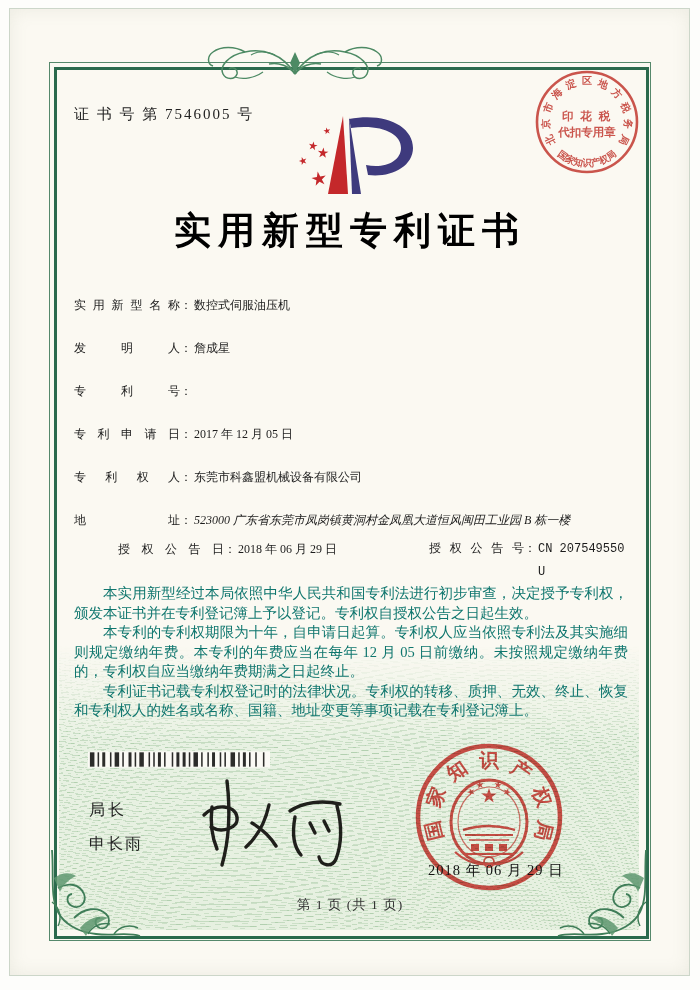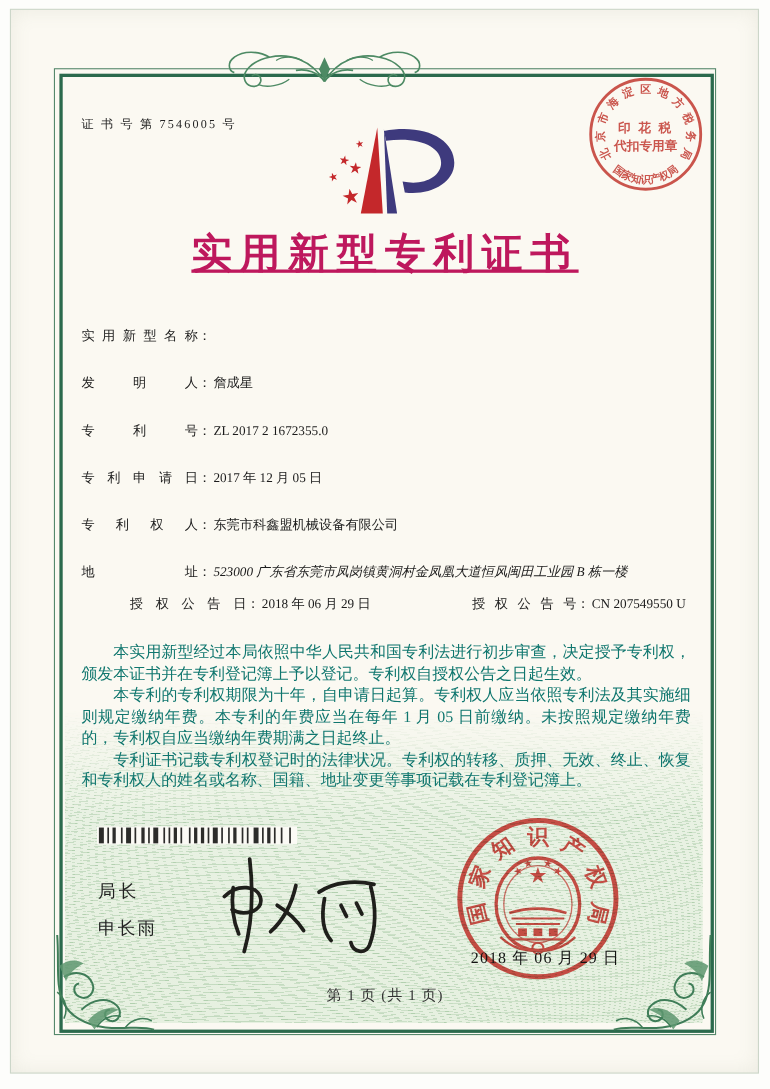--- a/index.html
+++ b/index.html
@@ -22,33 +22,33 @@
   .guilloche{
     position:absolute;left:59px;top:645px;width:580px;height:285px;
     background:
       repeating-radial-gradient(135% 95% at 28% 165%, rgba(125,175,125,.33) 0 1px, rgba(0,0,0,0) 1px 7px),
       repeating-radial-gradient(140% 90% at 78% -70%, rgba(125,175,125,.25) 0 1px, rgba(0,0,0,0) 1px 8px),
       linear-gradient(#e9f2e4,#e6f0e0);
     -webkit-mask-image:linear-gradient(180deg,transparent 0,#000 95px);
     mask-image:linear-gradient(180deg,transparent 0,#000 95px);
   }
   .abs{position:absolute;}
-  .cert-no{left:74px;top:105px;font-size:11px;letter-spacing:2px;color:#232323;}
+  .cert-no{left:74px;top:105px;font-size:15px;letter-spacing:2px;color:#232323;}
   .title{left:0;top:206px;width:100%;text-align:center;font-size:37px;font-weight:bold;
-         letter-spacing:7px;color:#be185d;text-decoration:underline;}
+         letter-spacing:7px;color:#000000;}
   .fields{left:74px;top:294px;width:556px;font-size:12px;line-height:23px;color:#1c1c1c;}
   .row{margin-bottom:20px;display:flex;align-items:flex-start;}
   .row.addr{margin-bottom:6px;}
   .lab{display:inline-block;width:106px;flex:0 0 106px;text-align:justify;text-align-last:justify;}
   .colon{flex:0 0 14px;}
   .val{flex:1 1 auto;}
   .addr .val{max-width:455px;font-style:italic;}
   .grant-row{position:relative;height:23px;}
   .pair{display:flex;align-items:flex-start;margin-left:44px;}
-  .pair2{position:absolute;left:311px;top:0;}
+  .pair2{position:absolute;left:311px;top:0;font-family:Liberation Mono, monospace;}
   .pair2 .lab{width:95px;flex-basis:95px;}
   .paras{left:74px;top:584px;width:554px;font-size:14.5px;line-height:19.5px;
          text-align:justify;color:#0f766e;}
   .paras p{margin:0;text-indent:2em;}
   .signer{font-size:16px;letter-spacing:3px;color:#222;}
   .footer{left:0;top:896px;width:100%;text-align:center;font-size:13.5px;letter-spacing:1px;color:#333;}
   .seal-date{left:428px;top:861px;font-size:14.5px;letter-spacing:1px;color:#131313;z-index:6;}
   .blend{mix-blend-mode:multiply;}
   svg text{font-family:"Liberation Serif","DejaVu Serif",serif;}
 </style>
@@ -143,30 +143,30 @@
   <use href="#star5" transform="translate(33,42) scale(5.6) rotate(6)" fill="#c4282b"></use>
   <use href="#star5" transform="translate(29,68) scale(7.6) rotate(-10)" fill="#c4282b"></use>
 </svg>
 
 <div class="abs title" style="z-index:3">实用新型专利证书</div>
 
 <div class="abs fields" style="z-index:3">
   <div class="row">
     <span class="lab">实用新型名称</span>
       <span class="colon">：</span>
+    <span class="val">数控式伺服油压机</span>
   </div>
   <div class="row">
     <span class="lab">发明人</span>
       <span class="colon">：</span>
     <span class="val">詹成星</span>
   </div>
   <div class="row">
     <span class="lab">专利号</span>
       <span class="colon">：</span>
-    <span class="val">ZL 2017 2 1672355.0</span>
   </div>
   <div class="row">
     <span class="lab">专利申请日</span>
       <span class="colon">：</span>
     <span class="val">2017 年 12 月 05 日</span>
   </div>
   <div class="row">
     <span class="lab">专利权人</span>
       <span class="colon">：</span>
     <span class="val">东莞市科鑫盟机械设备有限公司</span>
@@ -185,21 +185,21 @@
     <div class="pair pair2">
       <span class="lab">授权公告号</span>
         <span class="colon">：</span>
       <span class="val">CN 207549550 U</span>
     </div>
   </div>
 </div>
 
 <div class="abs paras" style="z-index:3">
   <p>本实用新型经过本局依照中华人民共和国专利法进行初步审查，决定授予专利权，颁发本证书并在专利登记簿上予以登记。专利权自授权公告之日起生效。</p>
-  <p>本专利的专利权期限为十年，自申请日起算。专利权人应当依照专利法及其实施细则规定缴纳年费。本专利的年费应当在每年 1 月 05 日前缴纳。未按照规定缴纳年费的，专利权自应当缴纳年费期满之日起终止。</p>
+  <p>本专利的专利权期限为十年，自申请日起算。专利权人应当依照专利法及其实施细则规定缴纳年费。本专利的年费应当在每年 12 月 05 日前缴纳。未按照规定缴纳年费的，专利权自应当缴纳年费期满之日起终止。</p>
   <p>专利证书记载专利权登记时的法律状况。专利权的转移、质押、无效、终止、恢复和专利权人的姓名或名称、国籍、地址变更等事项记载在专利登记簿上。</p>
 </div>
 
 <svg id="barcode-svg" class="abs" style="left:88px;top:751px;z-index:4" width="182" height="17" viewBox="0 0 190 17">
   <rect x="0" y="0" width="190" height="17" fill="#fbfaf5"></rect>
 <rect x="2.0" y="1" width="4.7" height="15" fill="#2c2c2a"></rect>
     <rect x="10.0" y="1" width="1.6" height="15" fill="#2c2c2a"></rect>
     <rect x="14.9" y="1" width="3.1" height="15" fill="#2c2c2a"></rect>
     <rect x="22.9" y="1" width="1.6" height="15" fill="#2c2c2a"></rect>
     <rect x="27.8" y="1" width="4.7" height="15" fill="#2c2c2a"></rect>

